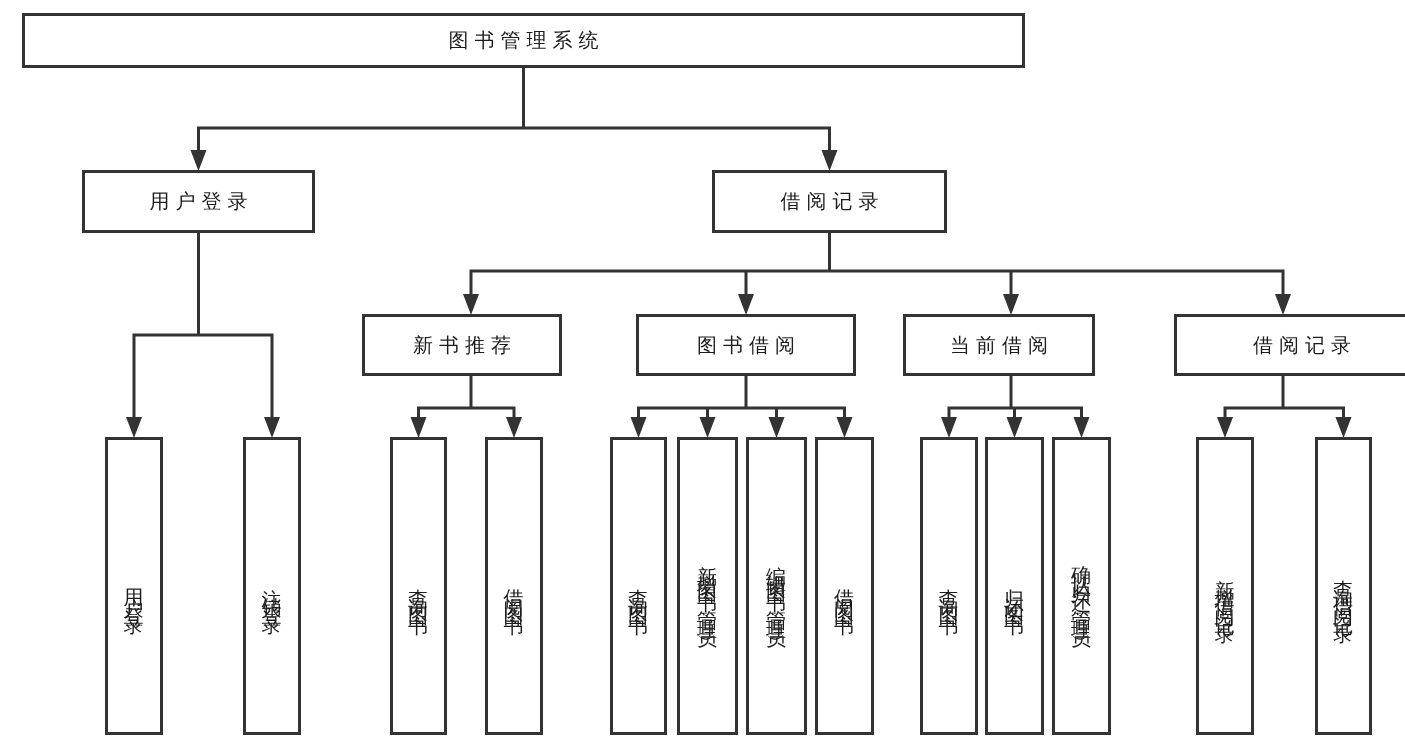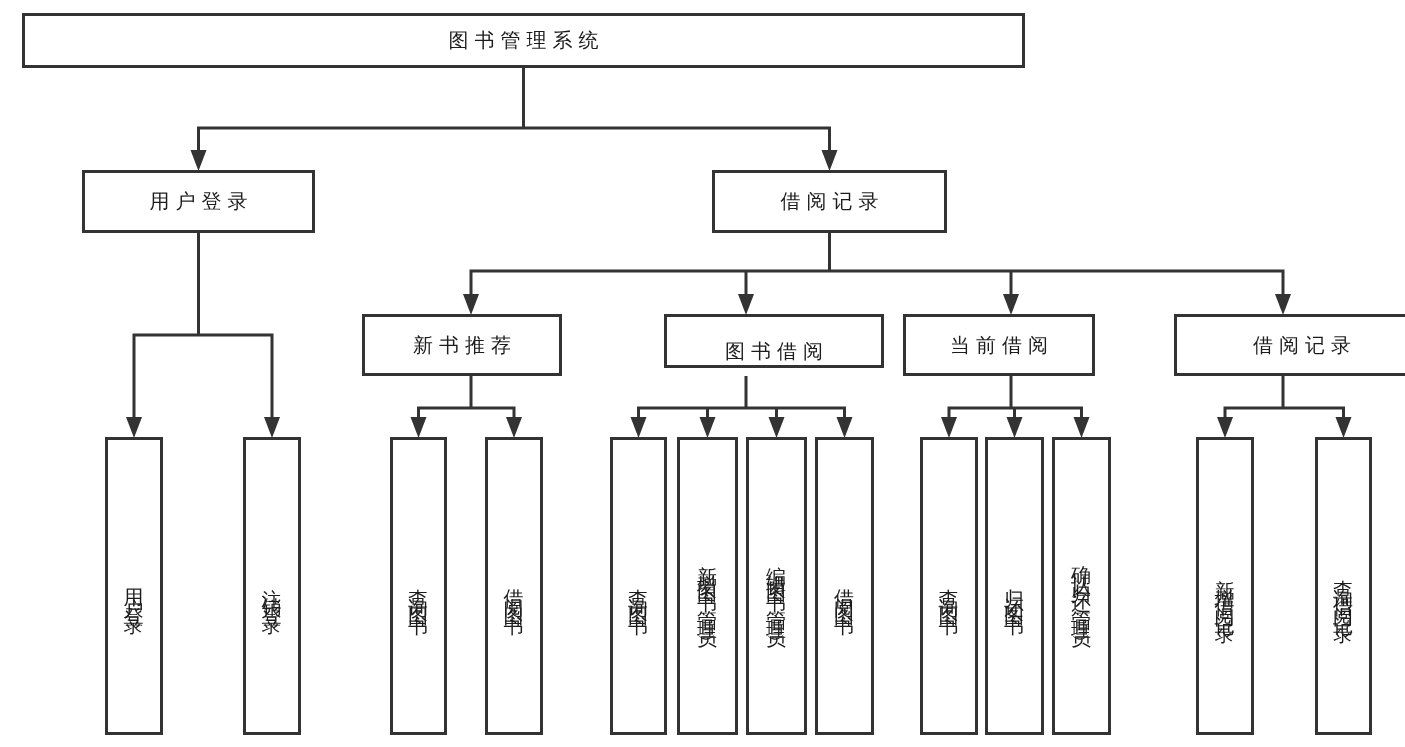--- a/index.html
+++ b/index.html
@@ -98,21 +98,21 @@
       </div>
       <div class="node h" style="left: 82px; top: 170px; width: 233px; height: 63px;">
         <span class="label">用户登录</span>
       </div>
       <div class="node h" style="left: 712px; top: 170px; width: 235px; height: 63px;">
         <span class="label">借阅记录</span>
       </div>
       <div class="node h" style="left: 362px; top: 314px; width: 200px; height: 62px;">
         <span class="label">新书推荐</span>
       </div>
-      <div class="node h" style="left: 664px; top: 314px; width: 220px; height: 54px; align-items: flex-end;">
+      <div class="node h" style="left: 636px; top: 314px; width: 220px; height: 62px;">
         <span class="label">图书借阅</span>
       </div>
       <div class="node h" style="left: 903px; top: 314px; width: 192px; height: 62px;">
         <span class="label">当前借阅</span>
       </div>
       <div class="node h" style="left: 1174px; top: 314px; width: 256px; height: 62px;">
         <span class="label">借阅记录</span>
       </div>
       <div class="node v" style="left: 105px; top: 437px; width: 58px; height: 298px;">
         <span class="label">用户登录</span>

